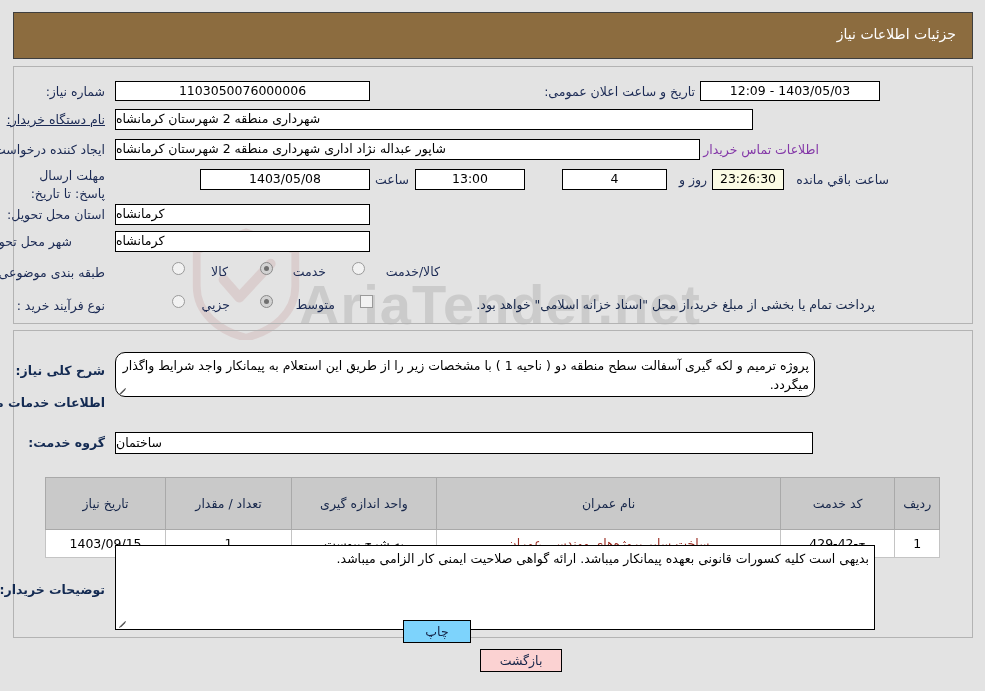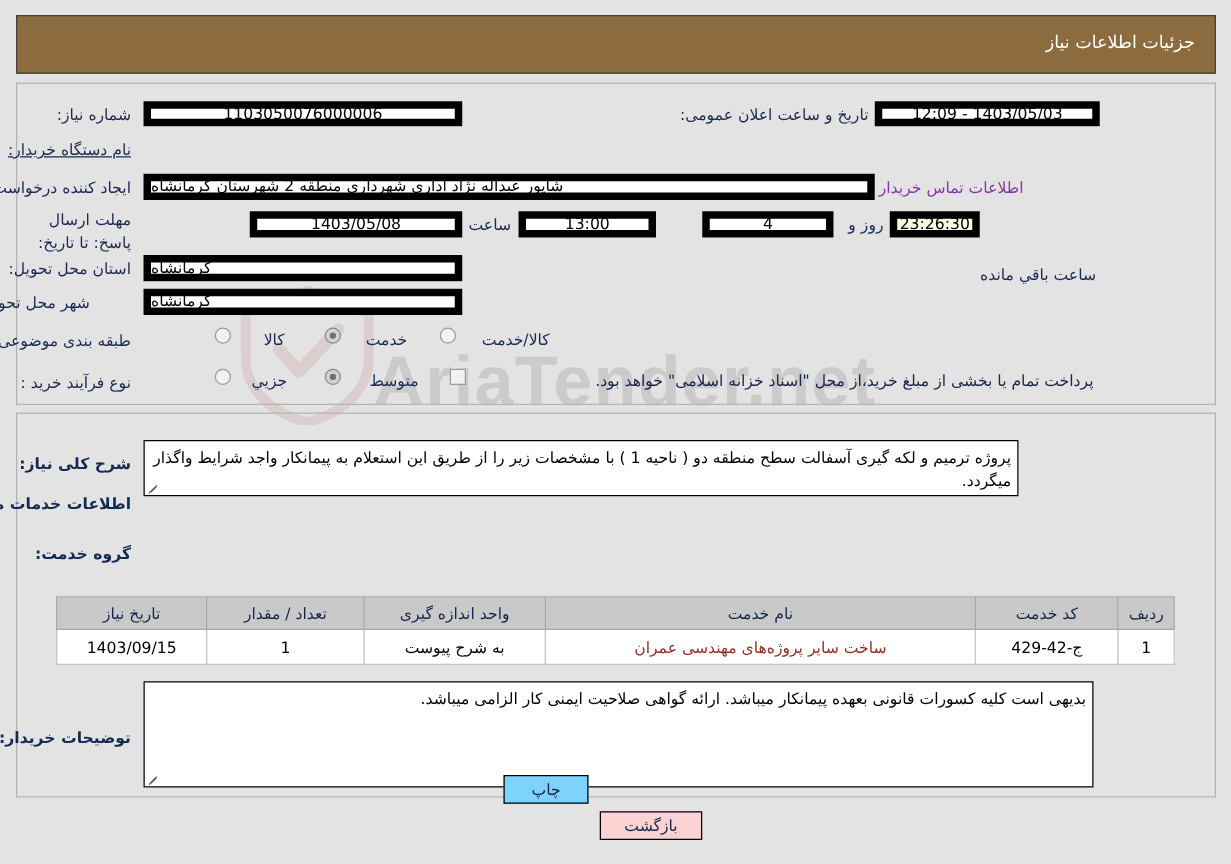--- a/index.html
+++ b/index.html
@@ -80,21 +80,21 @@
     border: 1px solid #b3b3b3;
     box-sizing: border-box;
     background: transparent;
     z-index: 8;
   }
   #panel-top    { right: 12px; top: 66px;  width: 960px; height: 258px; }
   #panel-mid    { right: 12px; top: 330px; width: 960px; height: 308px; }
 
   .fld {
     position: absolute;
-    border: 6px solid #000000;
+    border: 1px solid #000000;
     background: #ffffff;
     box-sizing: border-box;
     font-size: 12.5px;
     color: #000;
     line-height: 1;
     display: flex;
     align-items: center;
     z-index: 12;
     font-family: "DejaVu Sans", sans-serif;
   }
@@ -198,21 +198,21 @@
     z-index: 12;
     font-size: 12.5px;
     font-family: "DejaVu Sans", sans-serif;
   }
   .tbl th {
     background: #c9c9c9;
     border: 1px solid #a9a9a9;
     color: #16264a;
     font-weight: normal;
     height: 25px;
-    padding: 0 6px;
+    padding: 13px 6px;
     font-size: 12.5px;
     margin-top: 22px;
   }
   .tbl td {
     background: #ffffff;
     border: 1px solid #c4c4c4;
     height: 27px;
     padding: 0 6px;
     text-align: center;
     color: #000;
@@ -257,33 +257,34 @@
 
   <div class="panel" id="panel-top"></div>
 
   <div class="lbl" style="right:880px; top:84px;">شماره نیاز:</div>
   <div class="fld center" style="right:615px; top:81px; width:255px; height:20px;">1103050076000006</div>
 
   <div class="lbl" style="right:290px; top:84px;">تاریخ و ساعت اعلان عمومی:</div>
   <div class="fld center" style="right:105px; top:81px; width:180px; height:20px;">1403/05/03 - 12:09</div>
 
   <div class="lbl" style="right:880px; top:112px;text-decoration:underline;">نام دستگاه خریدار:</div>
+  <div class="fld right" style="right:232px; top:109px; width:638px; height:21px;">شهرداری منطقه 2 شهرستان کرمانشاه</div>
 
   <div class="lbl" style="right:880px; top:142px;">ایجاد کننده درخواست:</div>
   <div class="fld right" style="right:285px; top:139px; width:585px; height:21px;">شاپور عبداله نژاد اداری شهرداری منطقه 2 شهرستان کرمانشاه</div>
   <div class="lbl link" style="right:166px; top:142px;">اطلاعات تماس خریدار</div>
 
   <div class="lbl" style="right:880px; top:167px; white-space:normal; width:98px; text-align:right; line-height:1.45;">مهلت ارسال پاسخ: تا تاریخ:</div>
   <div class="fld center" style="right:615px; top:169px; width:170px; height:21px;">1403/05/08</div>
   <div class="lbl" style="right:576px; top:172px;">ساعت</div>
   <div class="fld center" style="right:460px; top:169px; width:110px; height:21px;">13:00</div>
   <div class="fld center" style="right:318px; top:169px; width:105px; height:21px;">4</div>
   <div class="lbl" style="right:278px; top:172px;">روز و</div>
   <div class="fld yellow center" style="right:201px; top:169px; width:72px; height:21px;">23:26:30</div>
-  <div class="lbl" style="right:108px; top:172px;margin-top:40px;">ساعت باقي مانده</div>
+  <div class="lbl" style="right:96px; top:172px;">ساعت باقي مانده</div>
 
   <div class="lbl" style="right:880px; top:207px;">استان محل تحویل:</div>
   <div class="fld right" style="right:615px; top:204px; width:255px; height:21px;">کرمانشاه</div>
 
   <div class="lbl" style="right:913px; top:234px;">شهر محل تحویل:</div>
   <div class="fld right" style="right:615px; top:231px; width:255px; height:21px;">کرمانشاه</div>
 
   <div class="lbl" style="right:880px; top:265px;">طبقه بندی موضوعی:</div>
 
   <div class="radio" style="right:800px; top:262px;"></div>
@@ -302,33 +303,34 @@
 
   <div class="radio on" style="right:712px; top:295px;"></div>
   <div class="lbl" style="right:650px; top:297px;">متوسط</div>
 
   <div class="checkbox" style="right:612px; top:295px;"></div>
   <div class="lbl note" style="right:110px; top:297px;">پرداخت تمام یا بخشی از مبلغ خرید،از محل "اسناد خزانه اسلامی" خواهد بود.</div>
 
   <div class="panel" id="panel-mid"></div>
 
   <div class="lbl bold" style="right:880px; top:363px;">شرح کلی نیاز:</div>
-  <div class="ta" style="right:170px; top:352px; width:700px; height:45px;">پروژه ترمیم و لکه گیری آسفالت سطح منطقه دو ( ناحیه 1 )  با مشخصات زیر را از طریق این استعلام به پیمانکار واجد شرایط واگذار میگردد.</div>
+  <div class="ta" style="right:170px; top:352px; width:700px; height:45px;border-radius:10px;">پروژه ترمیم و لکه گیری آسفالت سطح منطقه دو ( ناحیه 1 )  با مشخصات زیر را از طریق این استعلام به پیمانکار واجد شرایط واگذار میگردد.</div>
   <div class="resize-grip" style="right:858px; top:384px;"></div>
 
   <div class="lbl bold" style="right:880px; top:395px;">اطلاعات خدمات مورد نیاز</div>
 
   <div class="lbl bold" style="right:880px; top:435px;">گروه خدمت:</div>
+  <div class="fld right" style="right:172px; top:432px; width:698px; height:22px;">ساختمان</div>
 
   <table class="tbl">
     <thead>
       <tr>
         <th style="width:32px;">ردیف</th>
         <th style="width:105px;">کد خدمت</th>
-        <th style="width:355px;">نام خدمت</th>
+        <th style="width:355px;">نام عمران</th>
         <th style="width:140px;">واحد اندازه گیری</th>
         <th style="width:120px;">تعداد / مقدار</th>
         <th style="width:110px;">تاریخ نیاز</th>
       </tr>
     </thead>
     <tbody>
       <tr>
         <td class="num">1</td>
         <td class="num">ج-42-429</td>
         <td class="svcname">ساخت سایر پروژه‌های مهندسی عمران</td>

